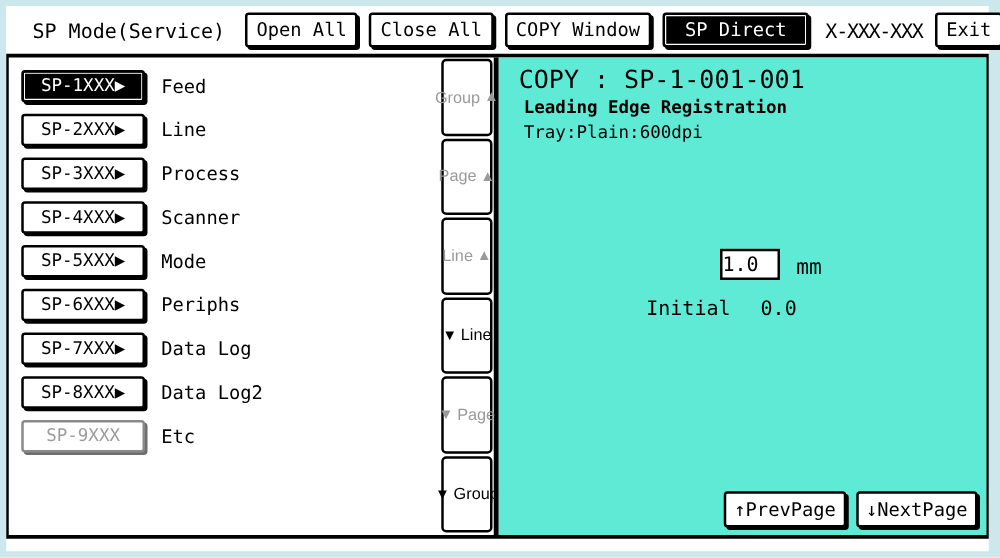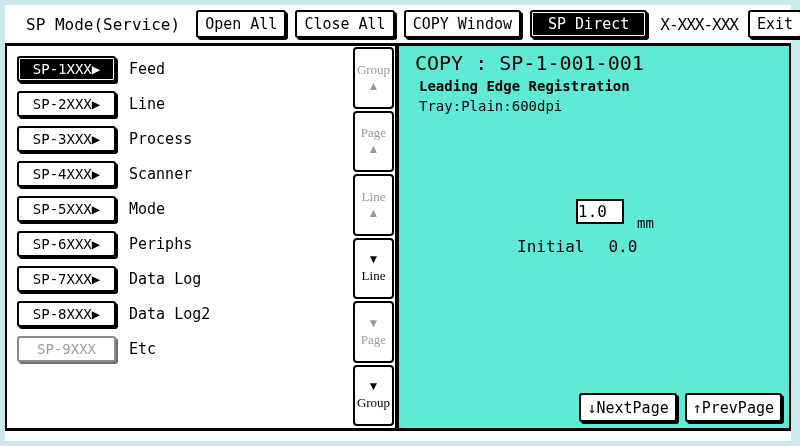--- a/index.html
+++ b/index.html
@@ -60,39 +60,39 @@
     border-color:#8a8a8a; color:#9d9d9d;
     box-shadow:2px 2px 0 #6e6e6e; cursor:default;
   }
   .sp-label { font-size:15px; margin-left:13px; }
   
   .nav-col {
     width:47px; border-right:4px solid #000;
     display:flex; flex-direction:column; padding:1px 1px 2px 1px; gap:2px;
   }
   .nav-btn {
-    flex:1; font-family:Liberation Serif, serif; background:#fff; color:#000;
+    flex:1; font-family:Liberation Sans, sans-serif; background:#fff; color:#000;
     border:2px solid #000; border-radius:4px;
-    display:flex; flex-direction:column; align-items:center; justify-content:center;
+    display:flex; flex-direction:row; align-items:center; justify-content:center;
     gap:3px; font-size:13px; line-height:1.1; cursor:pointer; padding:0;
   }
   .nav-btn .arr { font-size:12px; }
   .nav-btn.disabled { color:#9a9a9a; cursor:default; }
   .nav-btn.disabled .arr { color:#9a9a9a; }
   
   .main-area { flex:1; position:relative; background:#5eead4; }
   .m-title { position:absolute; left:16px; top:5px; font-size:20px; white-space:nowrap; }
   .m-desc  { position:absolute; left:20px; top:32px; font-size:14px; white-space:nowrap;font-weight:bold; }
   .m-detail{ position:absolute; left:20px; top:52px; font-size:14px; white-space:nowrap; }
   .value-box {
     position:absolute; left:177px; top:153px; width:48px; height:25px;
     border:2px solid #000; background:#fff;
     font-size:16px; text-align:right; padding:1px 22px 0 0; cursor:text;
   }
-  .unit { position:absolute; left:238px; top:169px; font-size:14px; }
+  .unit { position:absolute; left:238px; top:158px; font-size:17px; }
   .initial-row { position:absolute; left:118px; top:191px; font-size:16px; white-space:nowrap; }
   .initial-row .gap { display:inline-block; width:24px; }
   .page-btns { position:absolute; right:7px; bottom:6px; display:flex; gap:8px; }
   .pg-btn {
     font-family:inherit; font-size:15px; background:#fff; color:#000;
     border:2px solid #000; border-radius:3px; box-shadow:2px 2px 0 #000;
     height:29px; padding:0 6px; display:flex; align-items:center;
     white-space:nowrap; cursor:pointer;
   }
 </style>
@@ -185,19 +185,19 @@
       <div class="m-detail">Tray:Plain:600dpi</div>
 
       <div class="value-box">1.0</div>
       <div class="unit">mm</div>
 
       <div class="initial-row">
         <span>Initial</span><span class="gap"></span><span>0.0</span>
       </div>
 
       <div class="page-btns">
+        <button class="pg-btn">↑PrevPage</button>
         <button class="pg-btn">↓NextPage</button>
-        <button class="pg-btn">↑PrevPage</button>
       </div>
     </div>
 
   </div>
 </div>
 
 </body></html>

